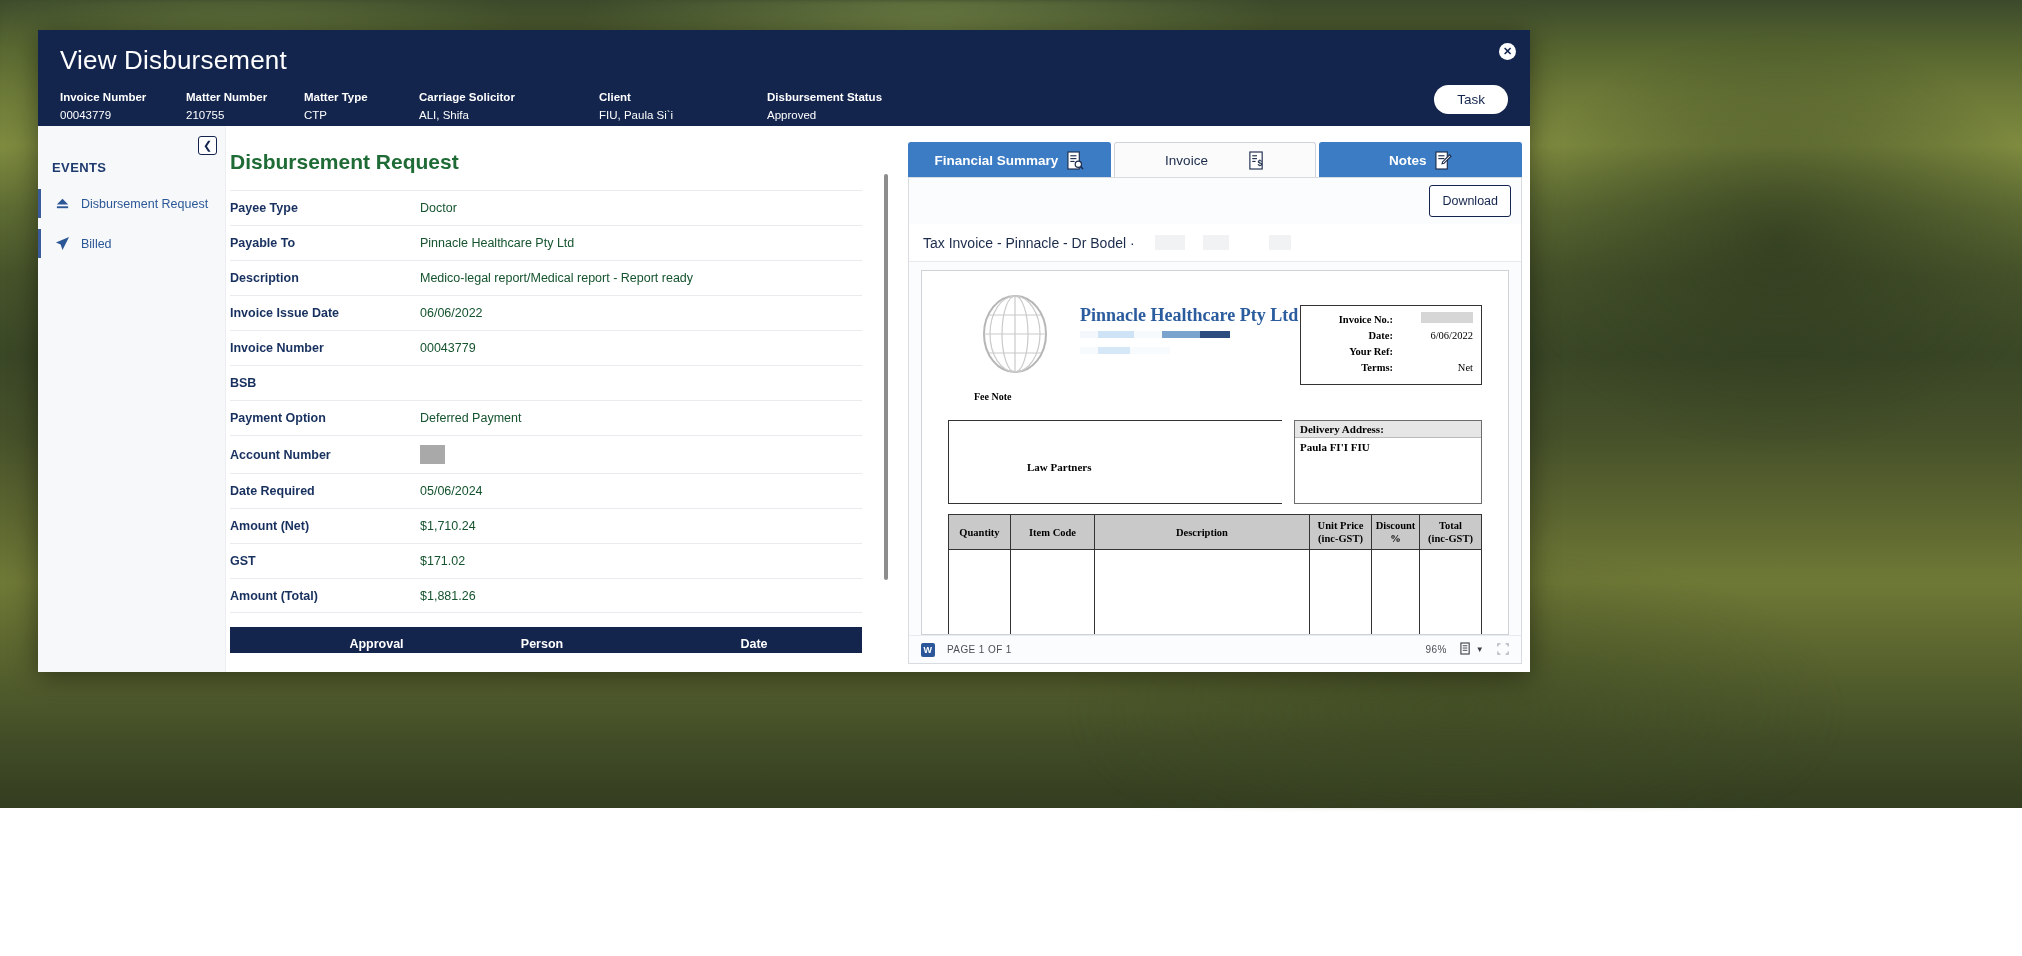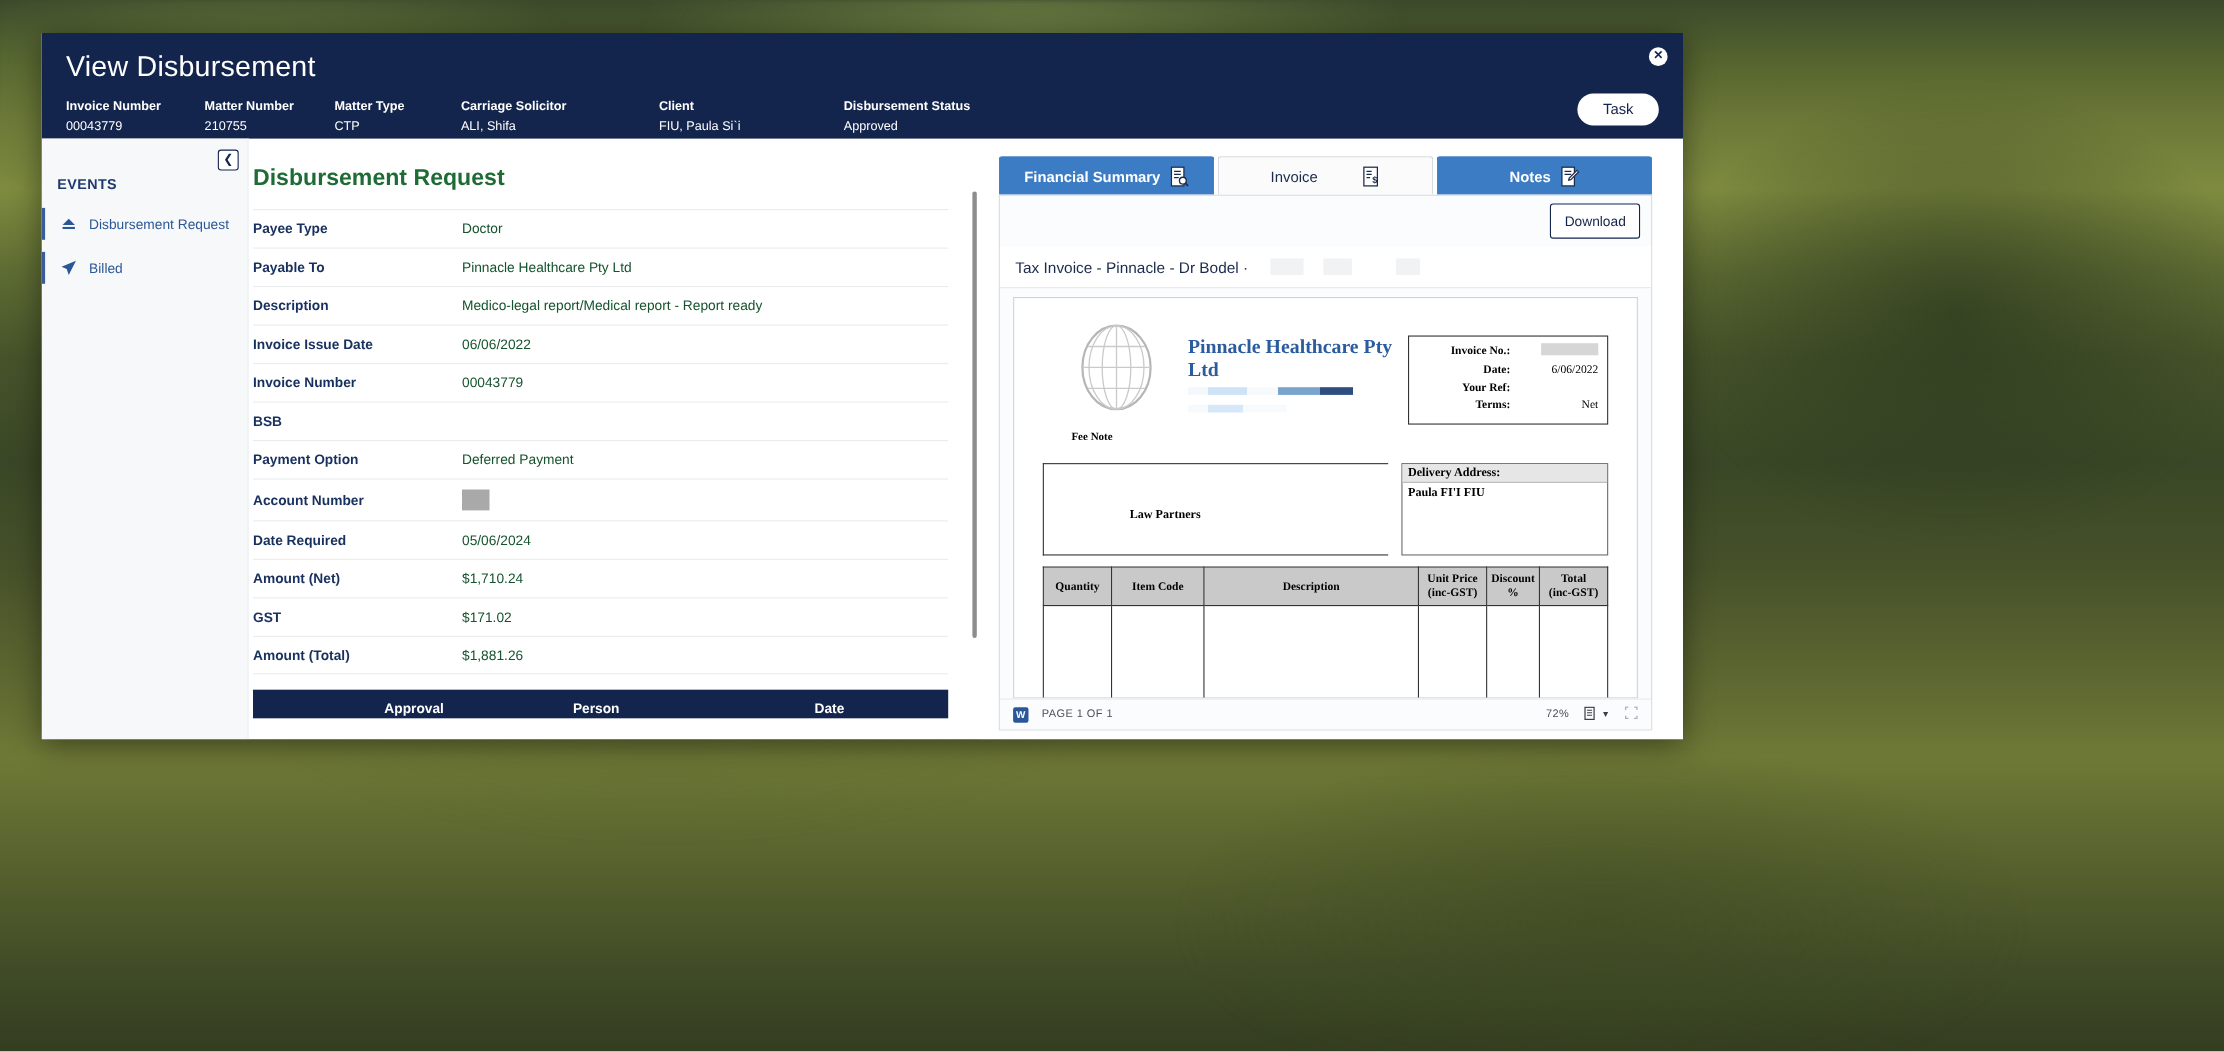--- a/index.html
+++ b/index.html
@@ -8,21 +8,21 @@
     width: 2022px;
     height: 956px;
     overflow: hidden;
     font-family: "Liberation Sans", sans-serif;
   }
 
   
   #desktop {
     position: relative;
     width: 2022px;
-    height: 956px;
+    height: 808px;
     background:
       linear-gradient(180deg,
         #3c4a2c 0%,
         #56652f 6%,
         #6d7a38 12%,
         #7e8b3f 18%,
         #5d6b33 26%,
         #46532a 34%,
         #3a4726 44%,
         #46512a 54%,
@@ -242,21 +242,21 @@
     height: 406px;
     background: #8d8d8d;
     border-radius: 2px;
   }
 
   
   #doc-pane {
     width: 640px;
     flex: 0 0 640px;
     background: #ffffff;
-    padding: 16px 28px 8px 18px;
+    padding: 16px 8px 8px 18px;
     display: flex;
     flex-direction: column;
     min-height: 0;
   }
   #doc-tabs {
     display: flex;
     gap: 3px;
     flex: 0 0 auto;
   }
   .doc-tab {
@@ -693,21 +693,21 @@
                 </tbody>
               </table>
 
             </div>
           </div>
 
           <div id="doc-footer">
             <span id="word-ic">W</span>
             <span>PAGE 1 OF 1</span>
             <span class="right">
-              <span>72%</span>
+              <span>96%</span>
               <span>
                 <svg viewBox="0 0 12 14" width="11" height="13">
                   <rect x="1" y="1" width="9" height="12" fill="none" stroke="#3a3f47" stroke-width="1.2"></rect>
                   <line x1="3" y1="4" x2="8" y2="4" stroke="#3a3f47" stroke-width="1"></line>
                   <line x1="3" y1="6.5" x2="8" y2="6.5" stroke="#3a3f47" stroke-width="1"></line>
                   <line x1="3" y1="9" x2="8" y2="9" stroke="#3a3f47" stroke-width="1"></line>
                 </svg>
               </span>
               <span style="font-size:8px;color:#3a3f47;margin-left:-8px">▼</span>
               <span>

